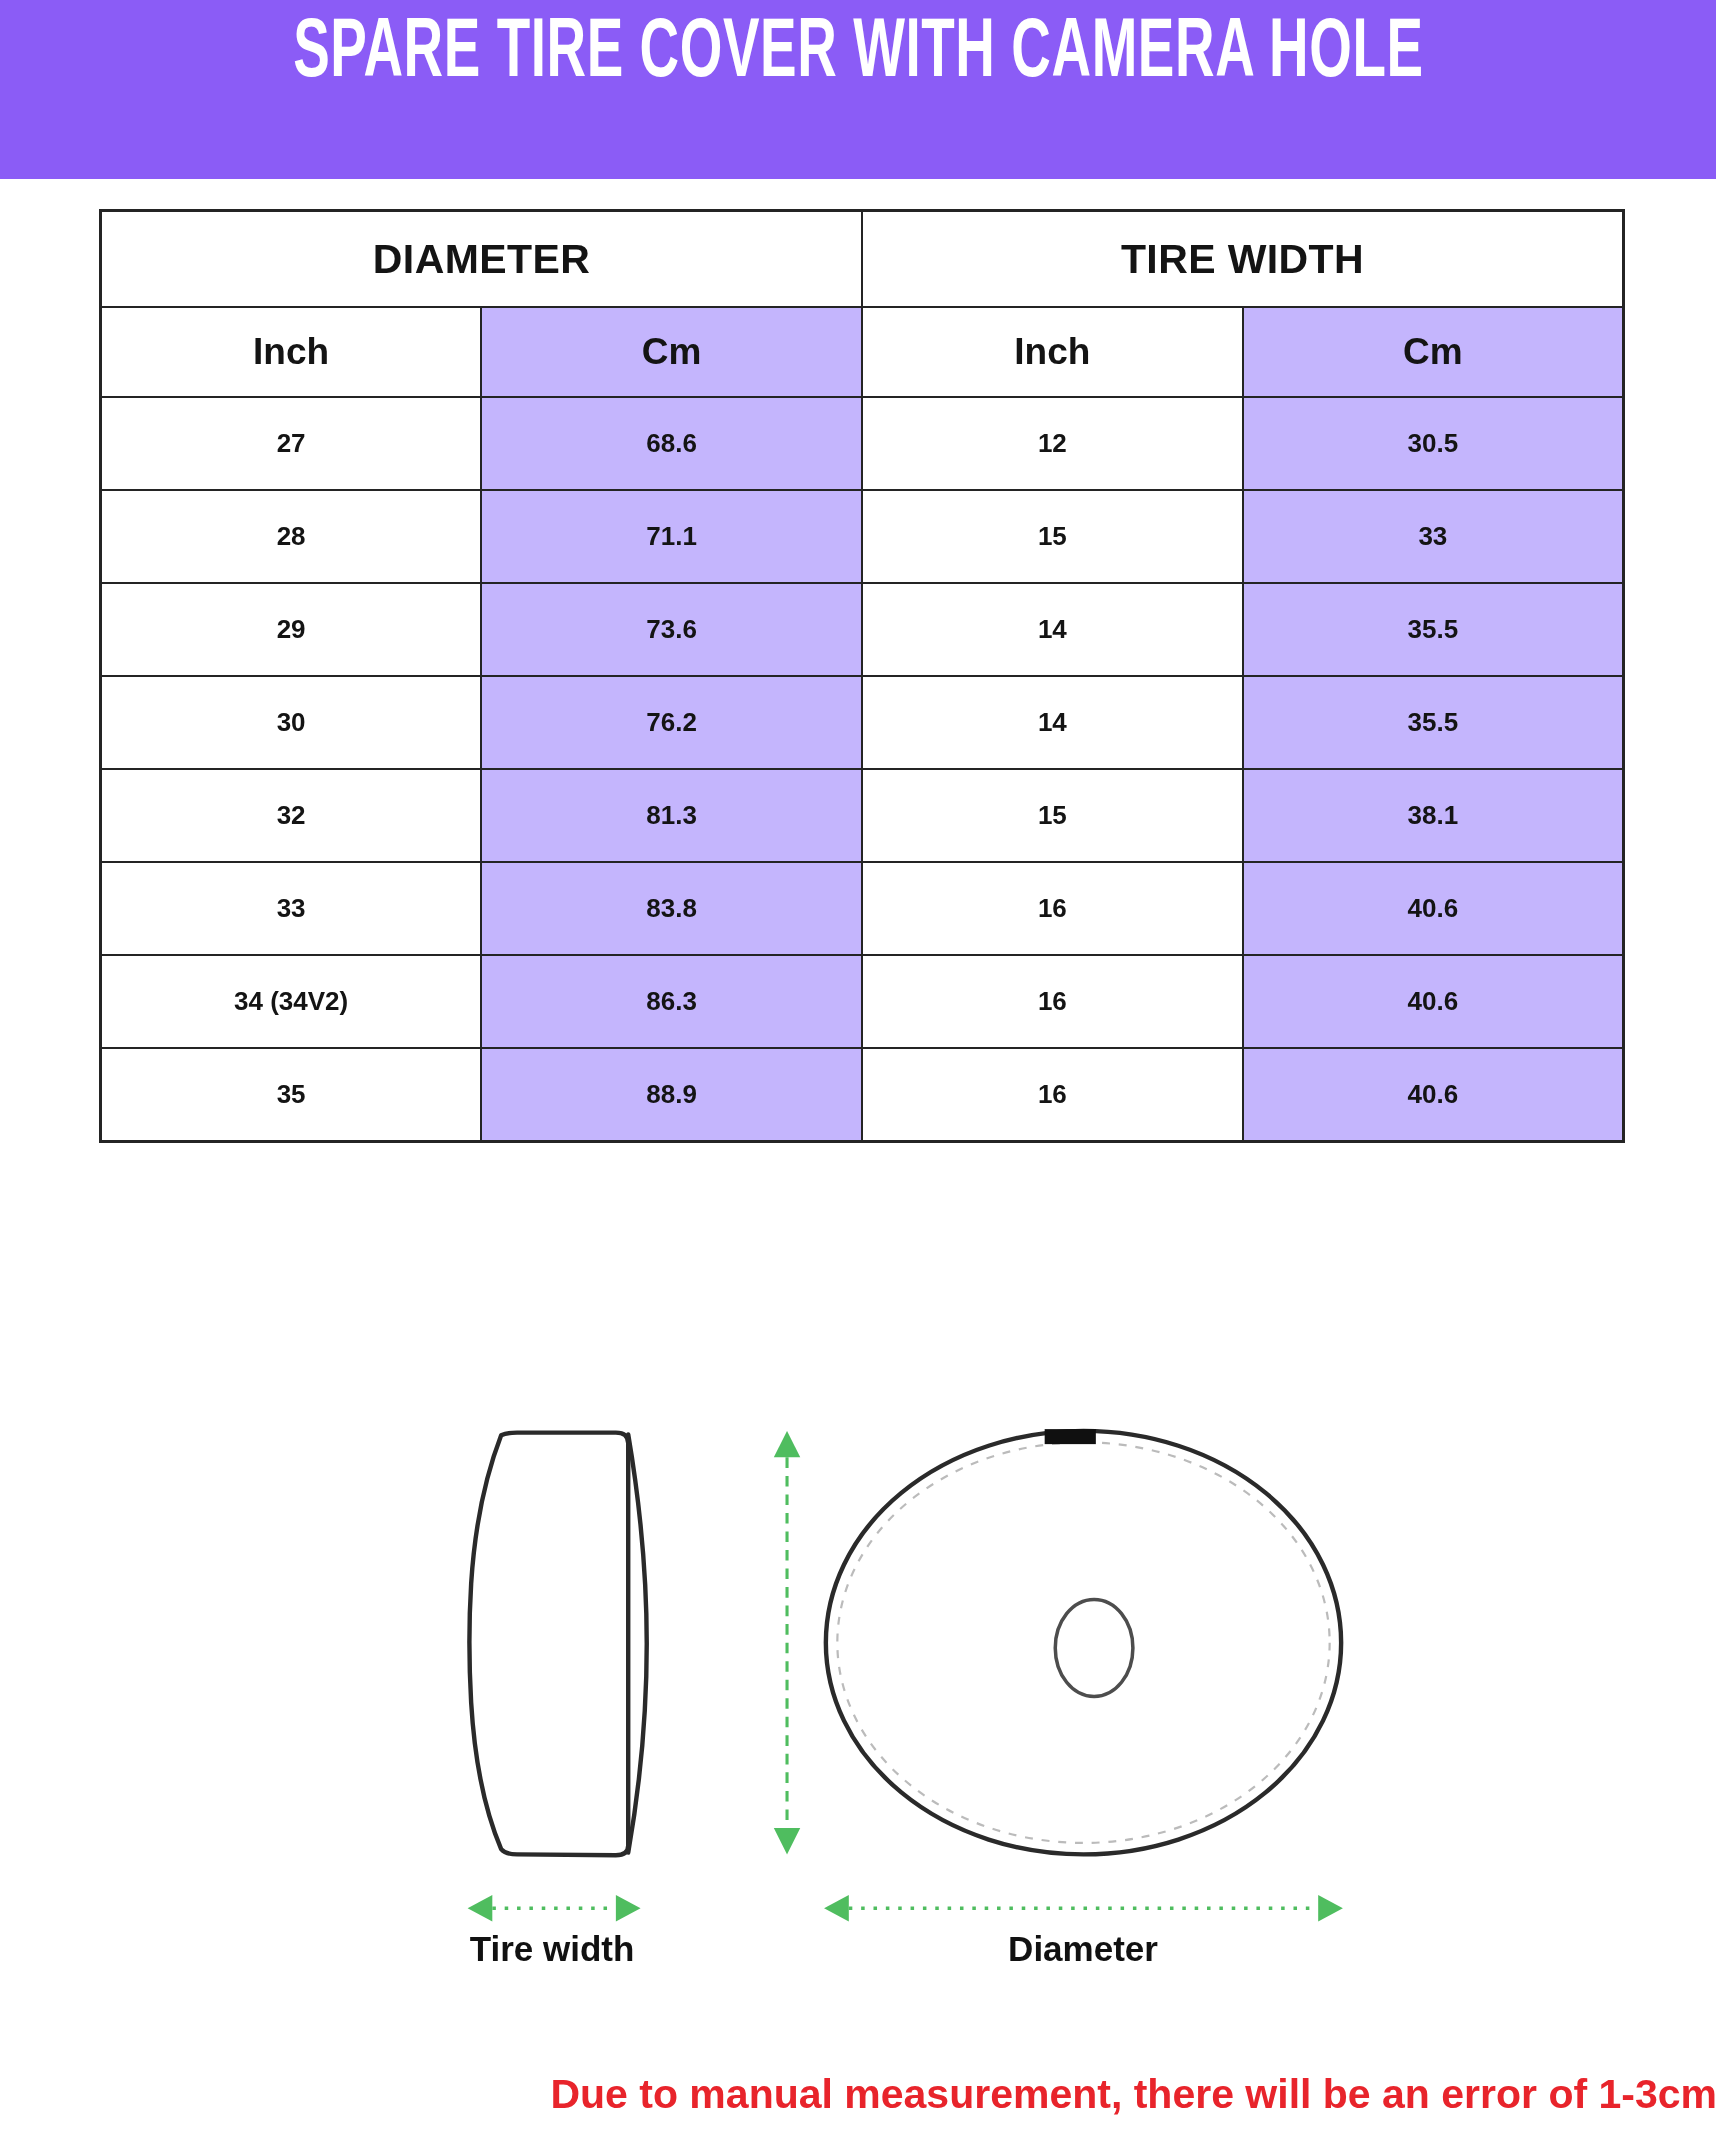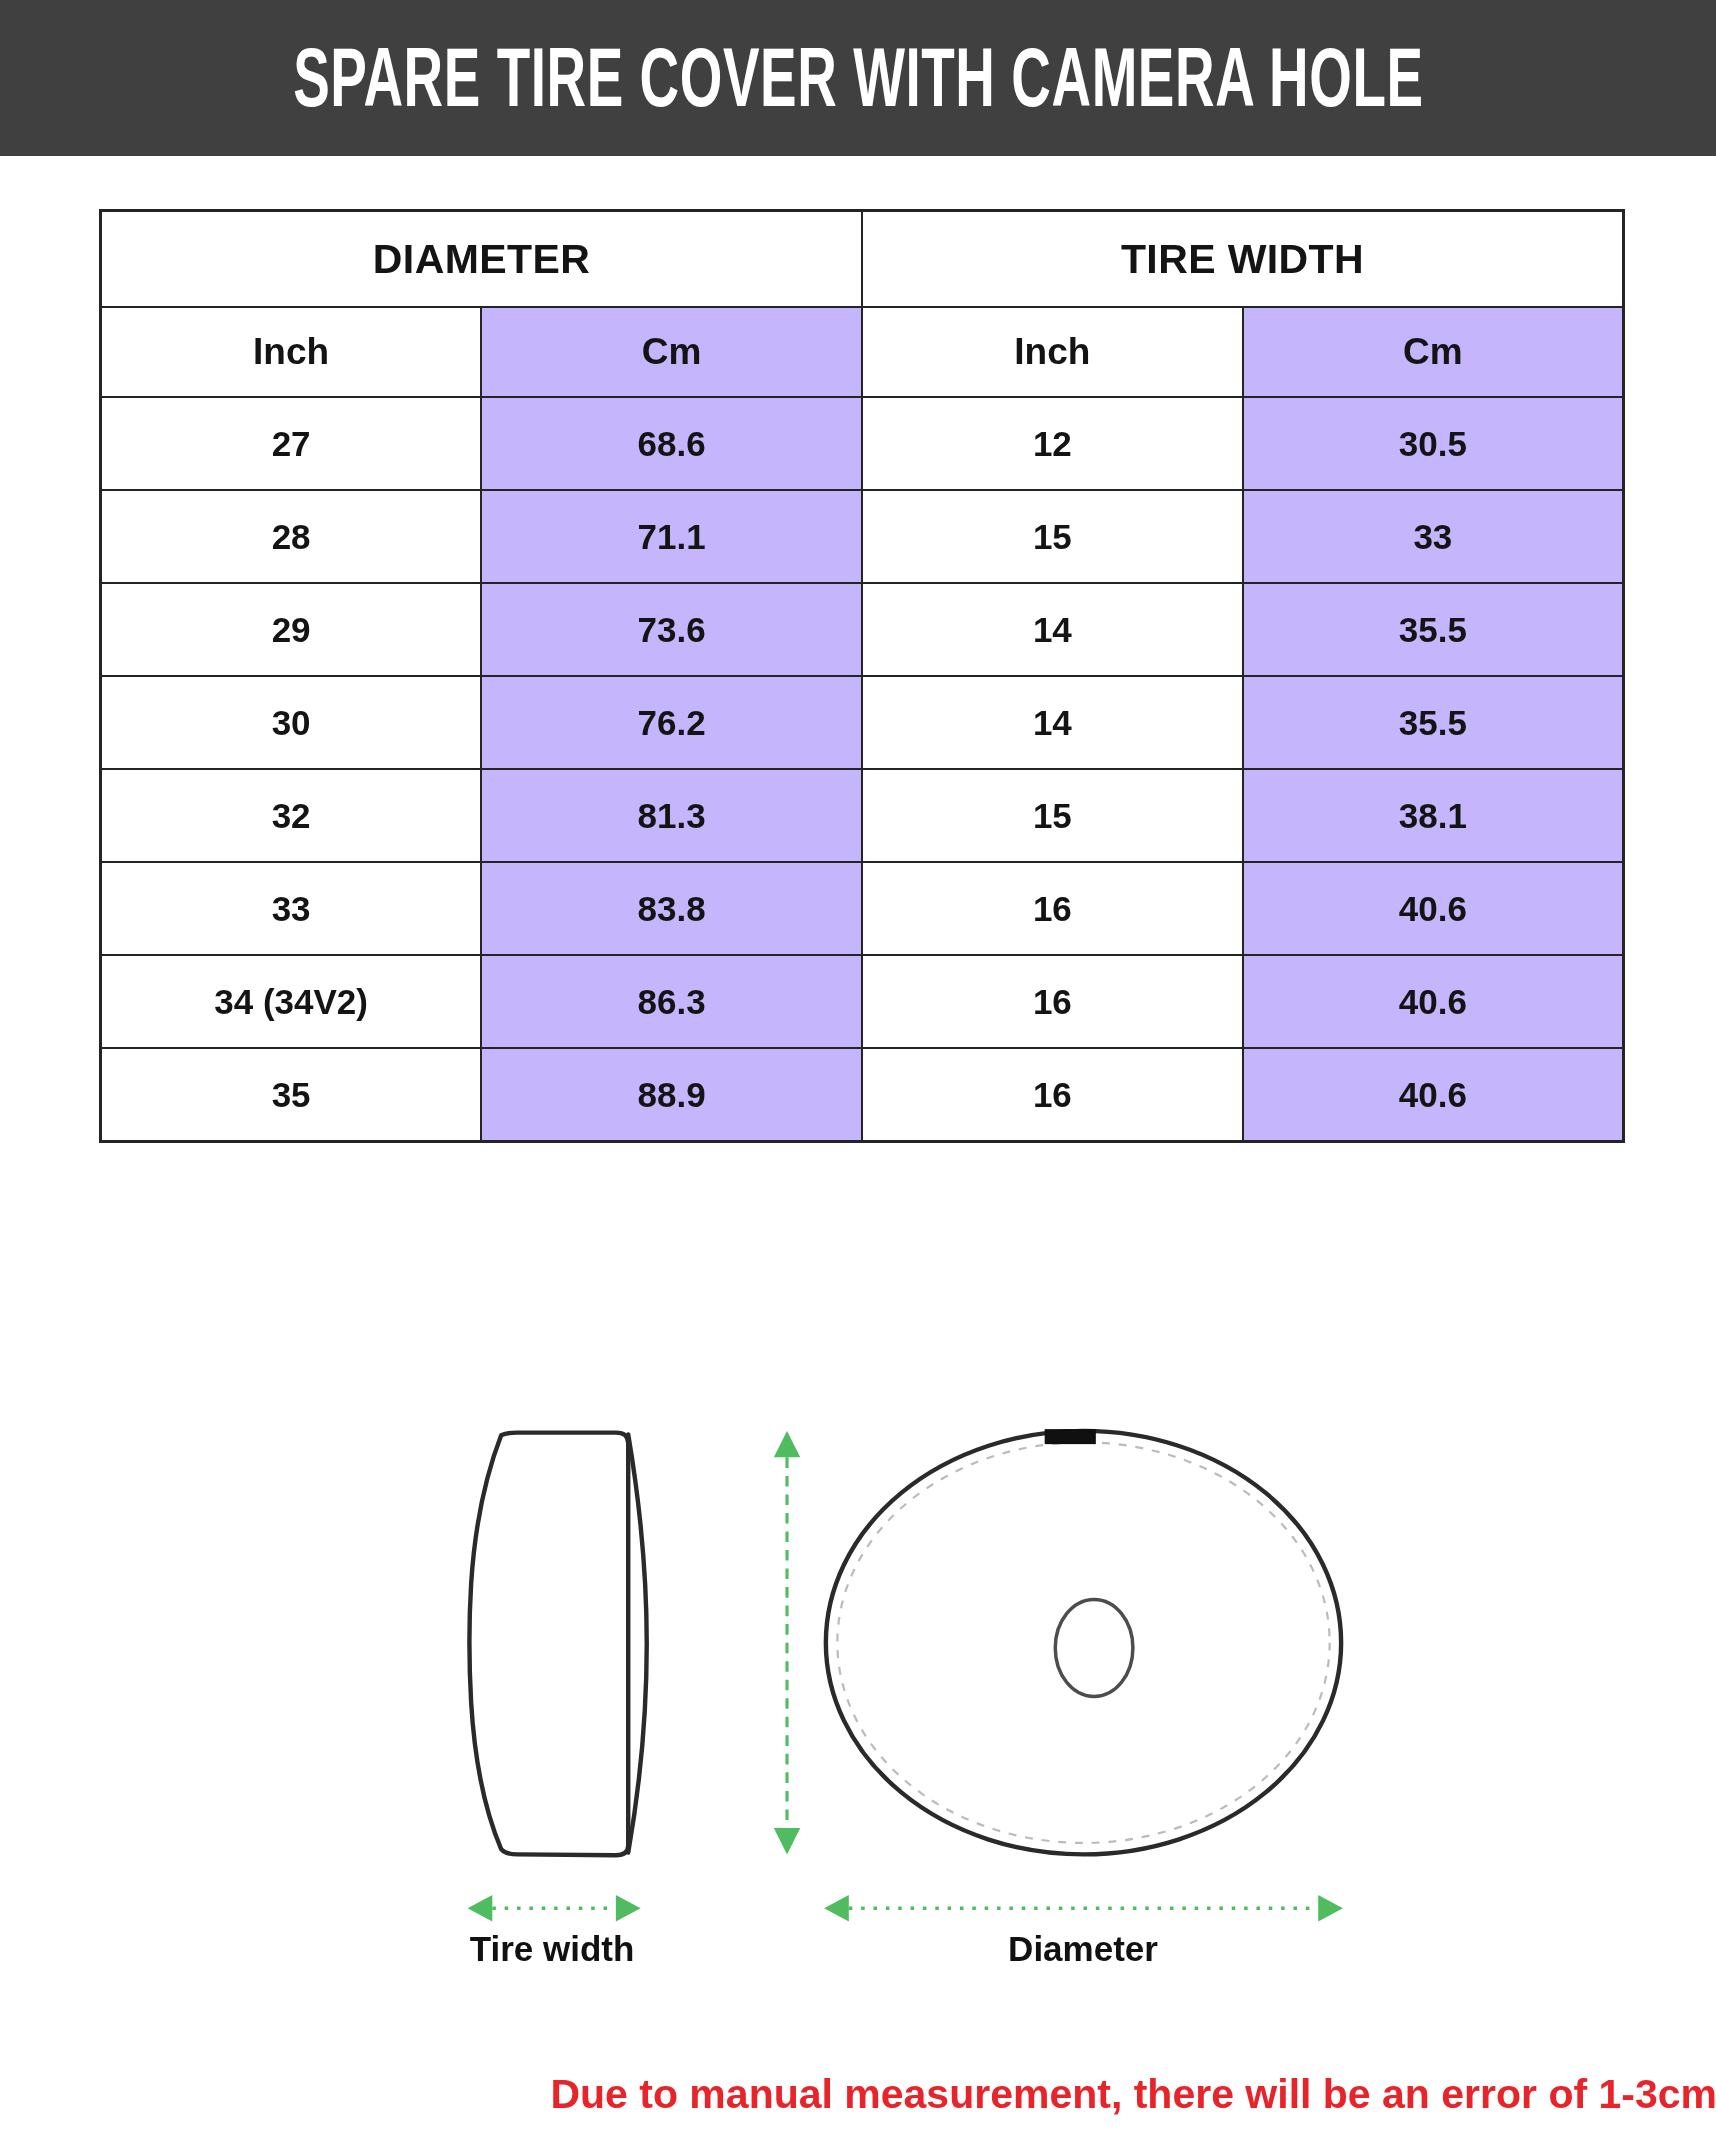--- a/index.html
+++ b/index.html
@@ -2,42 +2,42 @@
 <html style="font-size:14px"><head>
 <meta charset="utf-8">
 <style>
   html,body{margin:0;padding:0;}
   body{
     width:1717px;height:2149px;position:relative;background:#ffffff;
     font-family:"Liberation Sans",sans-serif;color:#141414;overflow:hidden;
   }
   
   .banner{
-    position:absolute;left:0;top:0;width:1717px;height:156px;
-    background:#404040;display:flex;align-items:center;justify-content:center;
+    position:absolute;left:0;top:0;width:1717px;height:179px;
+    background:#8b5cf6;display:flex;align-items:flex-start;justify-content:center;
   }
   .banner-title{
     display:inline-block;color:#ffffff;font-size:83px;font-weight:900;
     letter-spacing:0.9px;transform:scaleX(0.66);transform-origin:center;
     white-space:nowrap;
   }
   
   .size-table{
     position:absolute;left:99px;top:209px;width:1526px;
     border-collapse:collapse;table-layout:fixed;
     font-weight:700;text-align:center;
   }
   .size-table col{width:25%;}
   .size-table th,.size-table td{
     border:2.6px solid #242424;background:#ffffff;
     color:#141414;padding:0;
   }
   .size-table thead tr.grp th{height:94px;font-size:41px;font-weight:800;letter-spacing:0.4px;}
   .size-table thead tr.sub th{height:88px;font-size:37px;font-weight:700;}
-  .size-table tbody td{height:91px;font-size:35px;font-weight:700;}
+  .size-table tbody td{height:91px;font-size:26px;font-weight:700;}
   .size-table .cm{background:#c4b5fd;}
   .size-table{border:3.5px solid #242424;}
   
   .diagram-svg{position:absolute;left:0;top:1376px;}
   .diag-label{
     position:absolute;transform:translateX(-50%);
     font-size:35px;font-weight:700;color:#111111;white-space:nowrap;
   }
   .label-tire-width{left:552px;top:1929px;}
   .label-diameter{left:1083px;top:1929px;}

